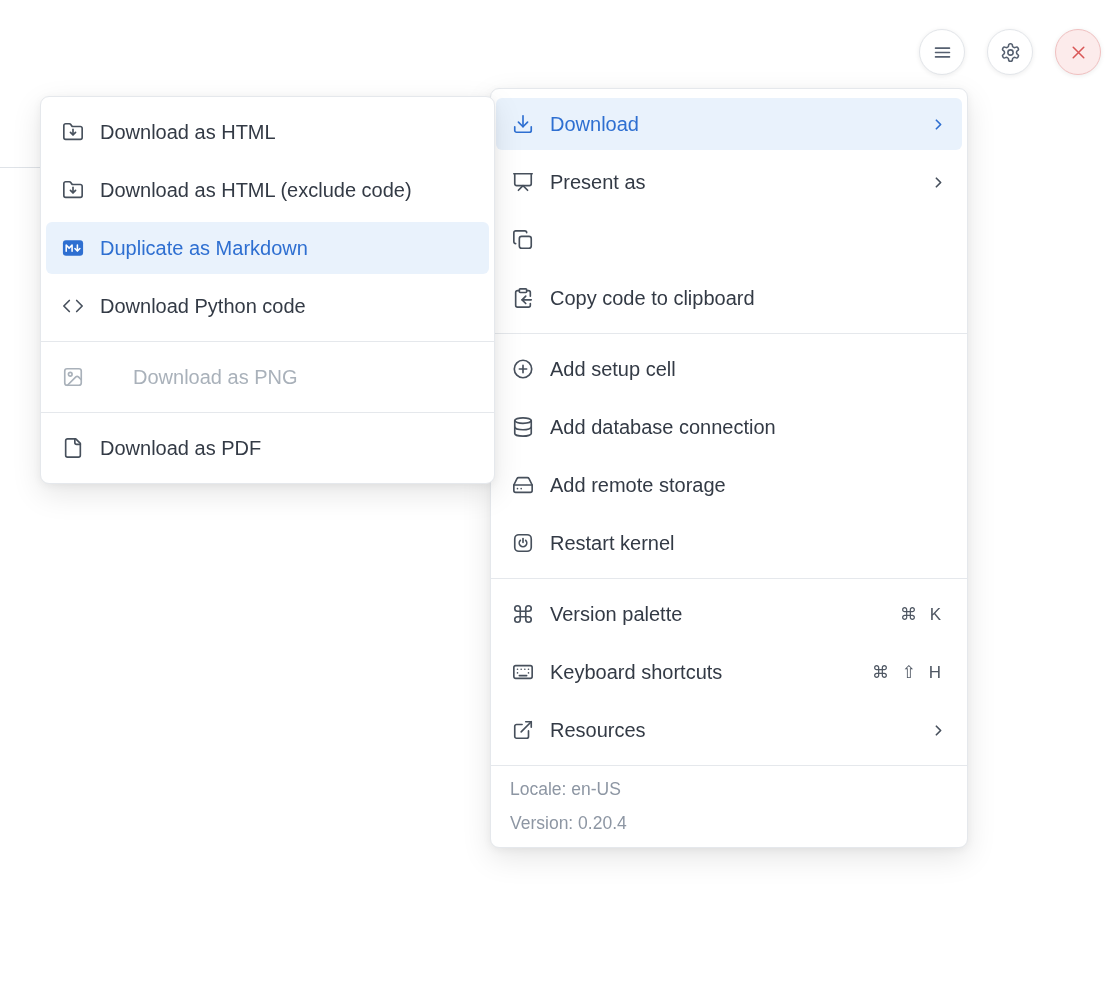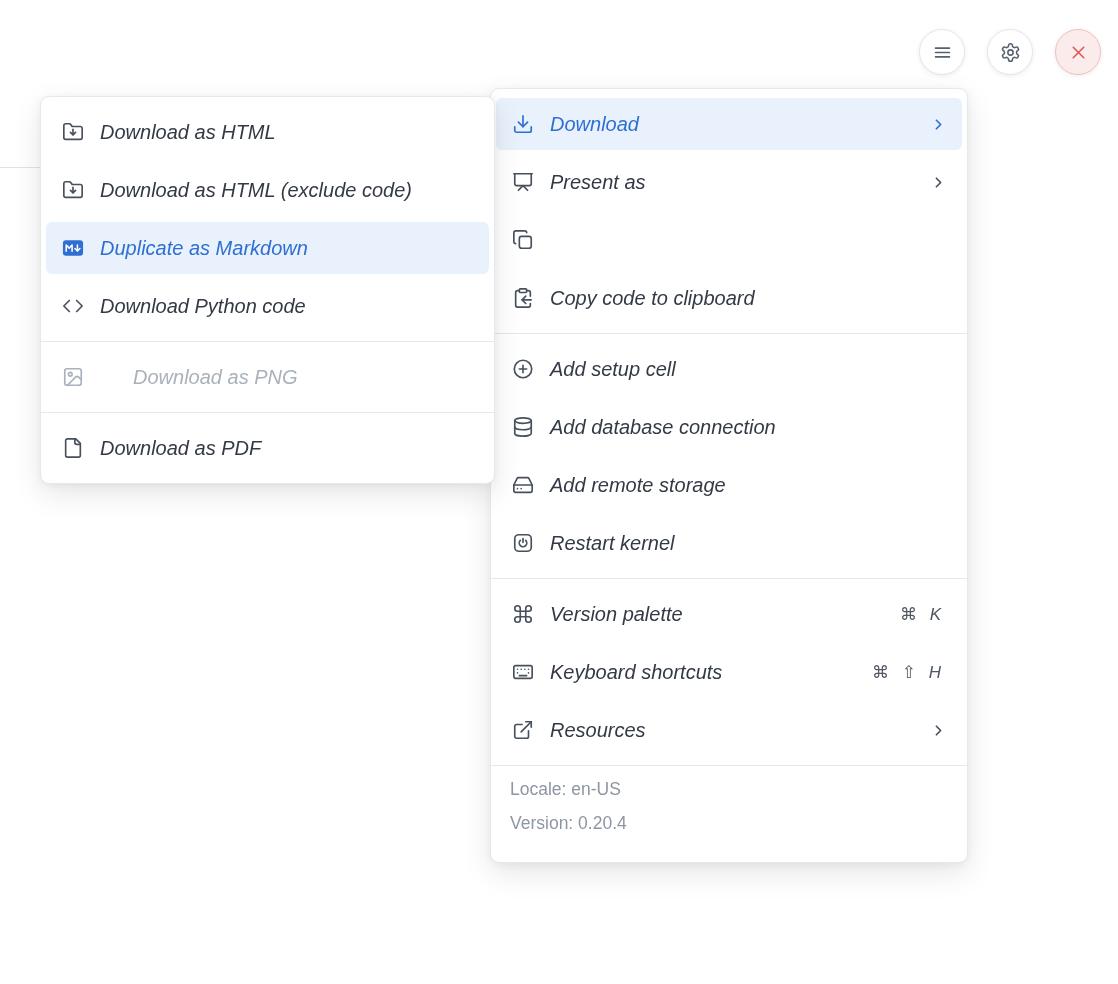--- a/index.html
+++ b/index.html
@@ -13,35 +13,35 @@
   .toolbar{position:absolute;top:29px;right:17px;display:flex;gap:22px;z-index:1;}
   .circle-btn{width:46px;height:46px;border-radius:50%;background:#fff;border:1px solid #e3e6ea;
     box-shadow:0 1px 5px rgba(0,0,0,.08);display:flex;align-items:center;justify-content:center;
     color:#566070;cursor:pointer;}
   .circle-btn svg{width:21px;height:21px;}
   .circle-btn.danger{background:var(--danger-bg);border-color:var(--danger-border);color:var(--danger);}
   .panel{position:absolute;background:#fff;border:1px solid var(--border);border-radius:9px;
     box-shadow:0 10px 30px rgba(0,0,0,.10),0 2px 8px rgba(0,0,0,.05);}
   .main-menu{left:490px;top:88px;width:478px;z-index:2;}
   .submenu{left:40px;top:96px;width:455px;z-index:5;}
-  .menu-body{padding:6px 0;display:flex;flex-direction:column;font-style:italic;}
+  .menu-body{padding:6px 0;display:flex;flex-direction:column;}
   .menu-item{display:flex;align-items:center;gap:15px;height:52px;margin:3px 5px;padding:0 15px;
     border-radius:6px;font-size:20px;color:var(--text);cursor:pointer;background:transparent;}
   .menu-item.active{background:var(--accent-bg);color:var(--accent);}
   .menu-item.disabled{color:var(--disabled);cursor:default;gap:48px;}
   .mi-icon{width:24px;height:24px;flex:none;display:flex;align-items:center;justify-content:center;color:#47505c;}
   .mi-icon svg{width:22px;height:22px;}
   .menu-item.active .mi-icon,.menu-item.active .mi-chevron{color:var(--accent);}
   .menu-item.disabled .mi-icon{color:var(--disabled);}
   .mi-label{flex:1;white-space:nowrap;}
   .mi-shortcut{color:#4f5763;font-size:17px;letter-spacing:4px;margin-right:2px;white-space:nowrap;}
   .mi-chevron{color:#47505c;display:flex;flex:none;}
   .mi-chevron svg{width:17px;height:17px;}
   .separator{height:1px;background:var(--border);margin:6px 0;}
-  .menu-footer{border-top:1px solid var(--border);padding:13px 19px 28px;color:var(--muted);
+  .menu-footer{border-top:1px solid var(--border);padding:13px 19px 13px;color:var(--muted);
     font-size:17.5px;display:flex;flex-direction:column;gap:13px;}
 </style>
 </head>
 <body>
 
 <div class="bg-line"></div>
 
 <div class="toolbar" id="toolbar">
     <button class="circle-btn">
       <span style="display: flex;">

